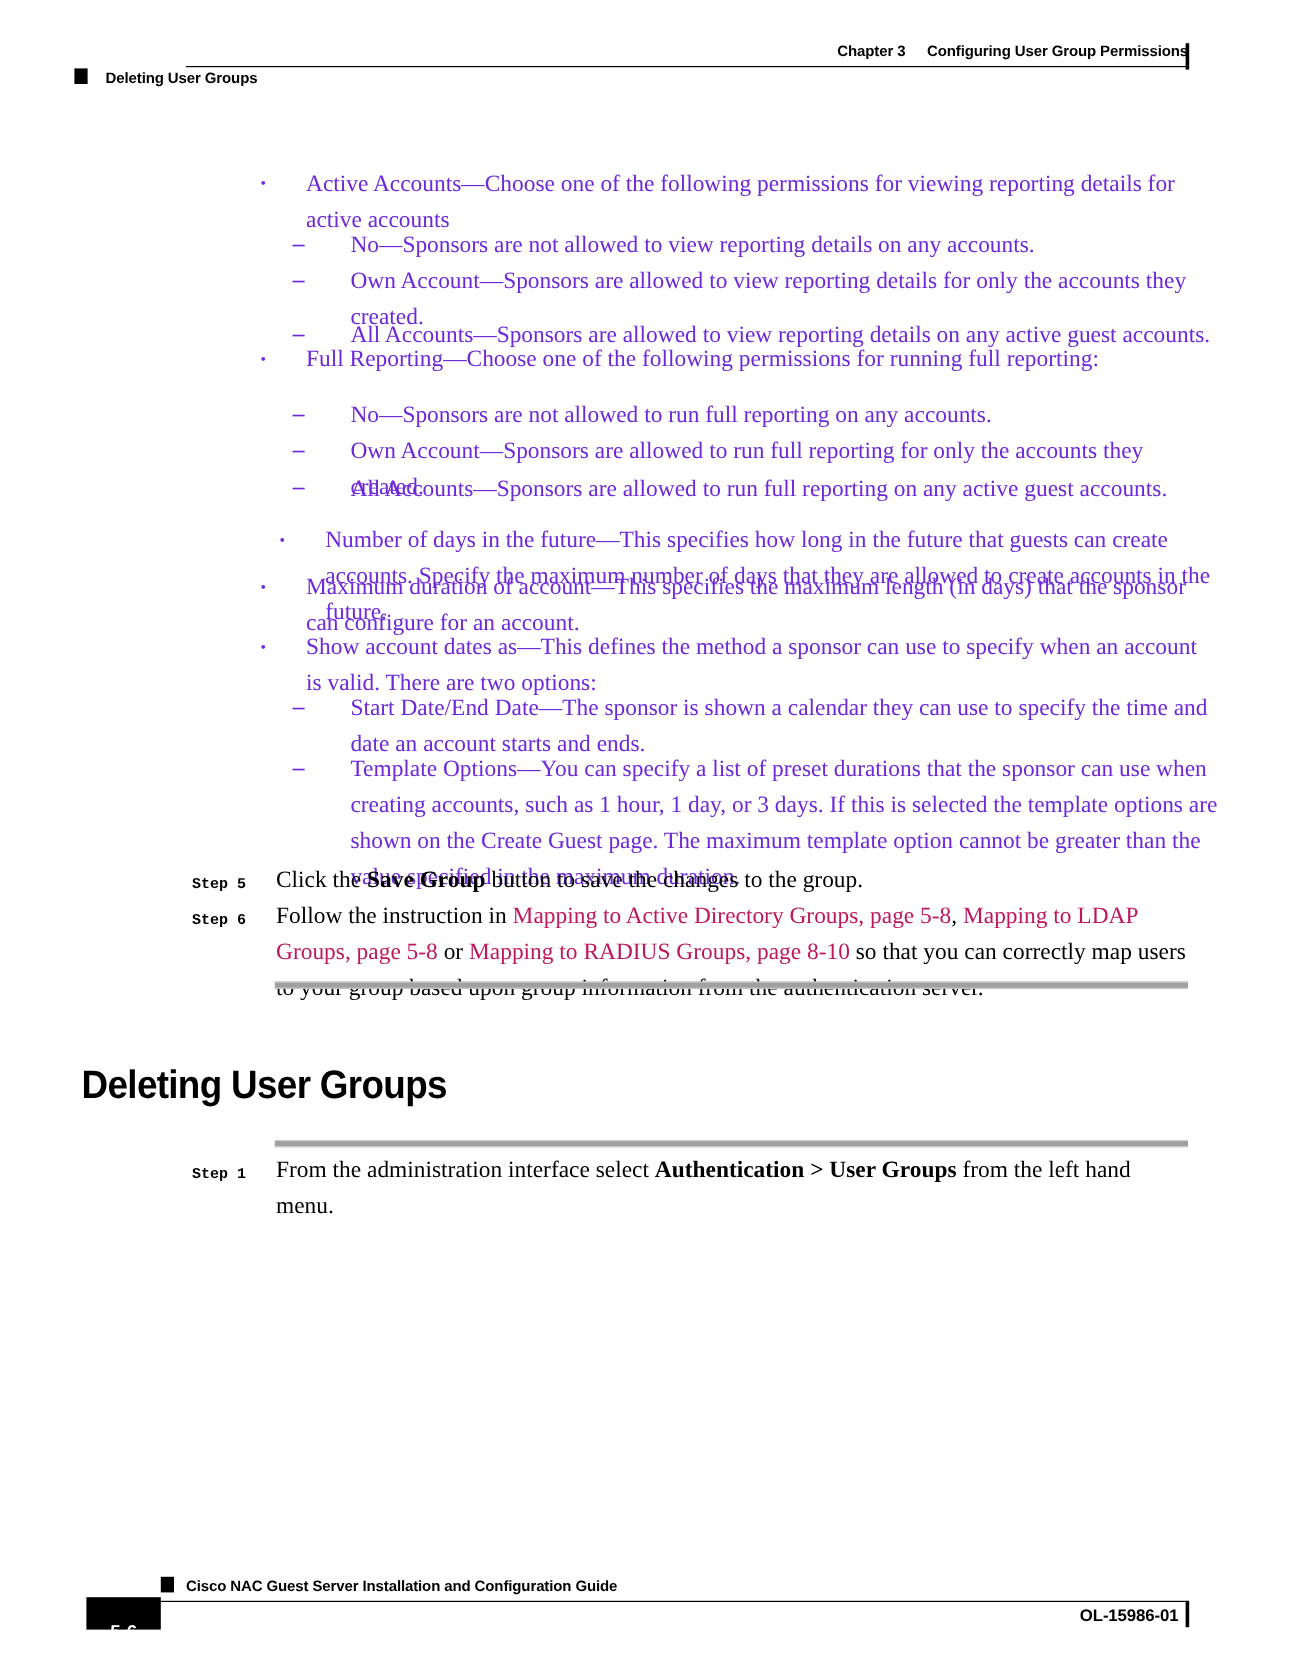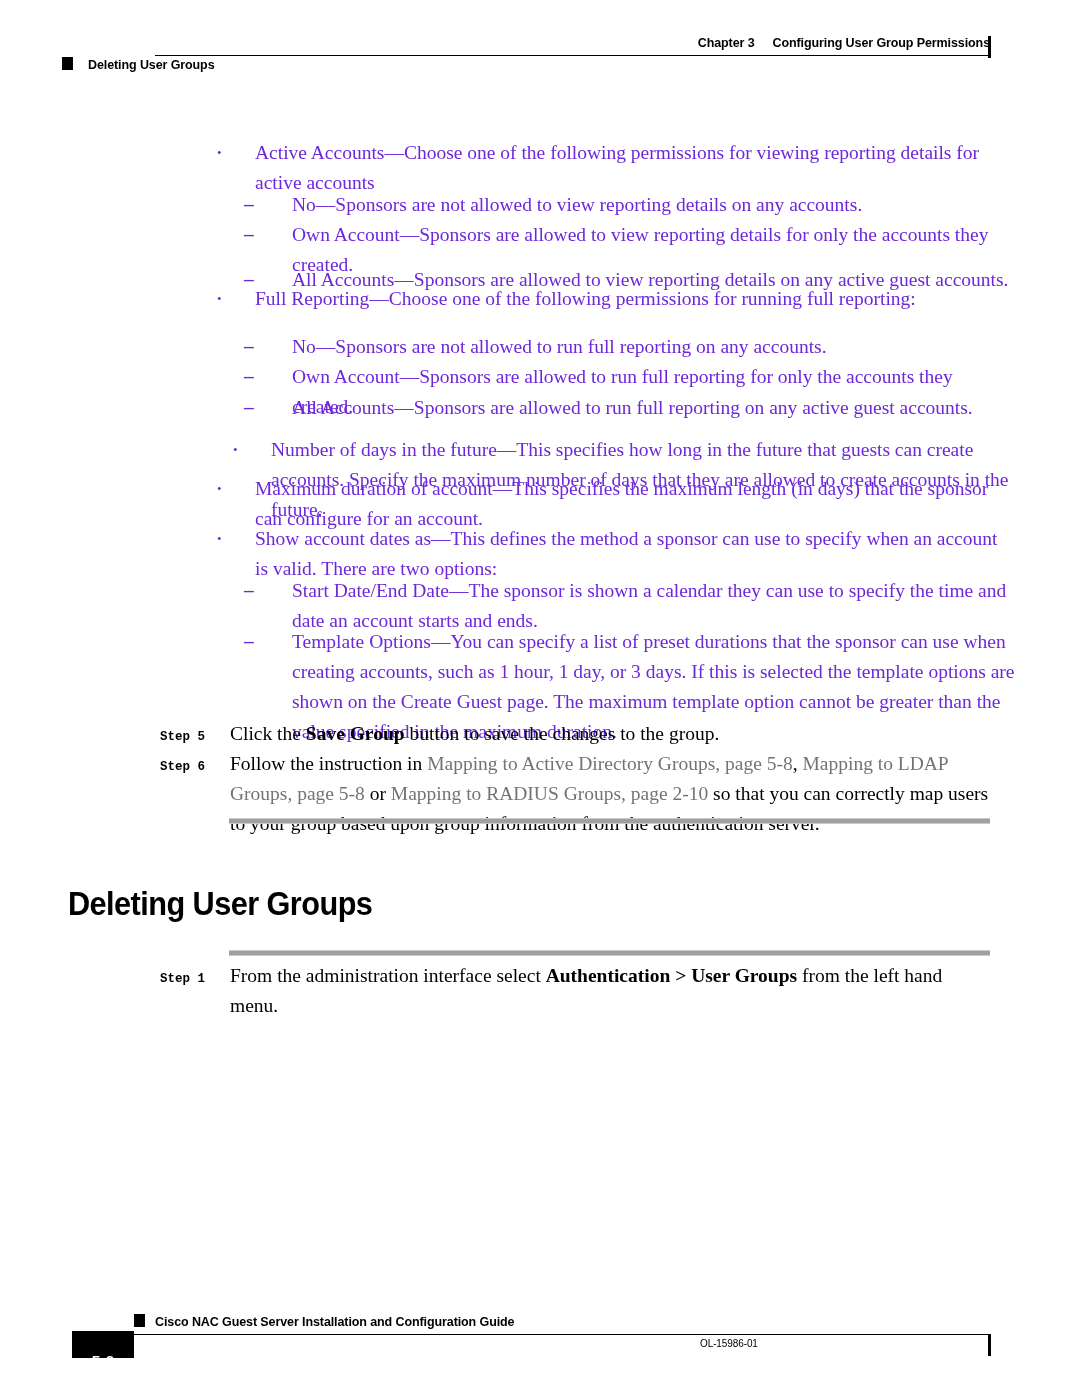--- a/index.html
+++ b/index.html
@@ -128,21 +128,21 @@
     font-weight: bold;
     font-size: 12.5px;
     white-space: nowrap;
   }
   .step-body {
     margin-left: 70px;
   }
 
   b.bold { font-weight: bold; }
   a.xref {
-    color: #737373;
+    color: #be185d;
     text-decoration: none;
   }
 
   
   .rule-gray {
     position: absolute;
     left: 229px;
     width: 761px;
     height: 4px;
     background: #a0a0a0;
@@ -210,23 +210,24 @@
     font-family: "Liberation Sans", "DejaVu Sans", sans-serif;
     font-weight: bold;
     font-size: 15.5px;
     margin-top: 16px;
   }
   .ftr-docid {
     position: absolute;
     left: 700px;
     top: 1338px;
     width: 282px;
-    font-family: "Liberation Sans", "DejaVu Sans", sans-serif;
-    font-weight: normal;
-    font-size: 10px;
+    text-align: right;
+    font-family: "Liberation Sans", "DejaVu Sans", sans-serif;
+    font-weight: bold;
+    font-size: 14px;
     letter-spacing: -0.1px;
     white-space: nowrap;
   }
   .ftr-endbar {
     position: absolute;
     left: 988px;
     top: 1334px;
     width: 3px;
     height: 22px;
     background: #000000;
@@ -261,21 +262,21 @@
       <p class="para bullet2" style="top: 575px; margin: 0px;"><span class="mk">–</span><span>Start Date/End Date—The sponsor is shown a calendar they can use to specify the time and date an account starts and ends.</span></p>
       <p class="para bullet2" style="top: 626px; margin: 0px;"><span class="mk">–</span><span>Template Options—You can specify a list of preset durations that the sponsor can use when creating accounts, such as 1 hour, 1 day, or 3 days. If this is selected the template options are shown on the Create Guest page. The maximum template option cannot be greater than the value specified in the maximum duration.</span></p>
     </div>
   <div id="step-host">
       <div class="step" style="top: 719px;">
         <div class="step-label">Step 5</div>
         <div class="step-body">Click the <b class="bold">Save Group</b> button to save the changes to the group.</div>
       </div>
       <div class="step" style="top: 749px;">
         <div class="step-label">Step 6</div>
-        <div class="step-body">Follow the instruction in <a class="xref">Mapping to Active Directory Groups, page 5-8</a>, <a class="xref">Mapping to LDAP Groups, page 5-8</a> or <a class="xref">Mapping to RADIUS Groups, page 2-10</a> so that you can correctly map users to your group based upon group information from the authentication server.</div>
+        <div class="step-body">Follow the instruction in <a class="xref">Mapping to Active Directory Groups, page 5-8</a>, <a class="xref">Mapping to LDAP Groups, page 5-8</a> or <a class="xref">Mapping to RADIUS Groups, page 8-10</a> so that you can correctly map users to your group based upon group information from the authentication server.</div>
       </div>
     </div>
 
   <div class="rule-gray" style="top:818px;"></div>
   <h1 class="h1-title" style="top:885px; margin:0;">Deleting User Groups</h1>
   <div class="rule-gray" style="top:950px;"></div>
 
   <div id="section-step-host">
       <div class="step" style="top: 961px;">
         <div class="step-label">Step 1</div>

